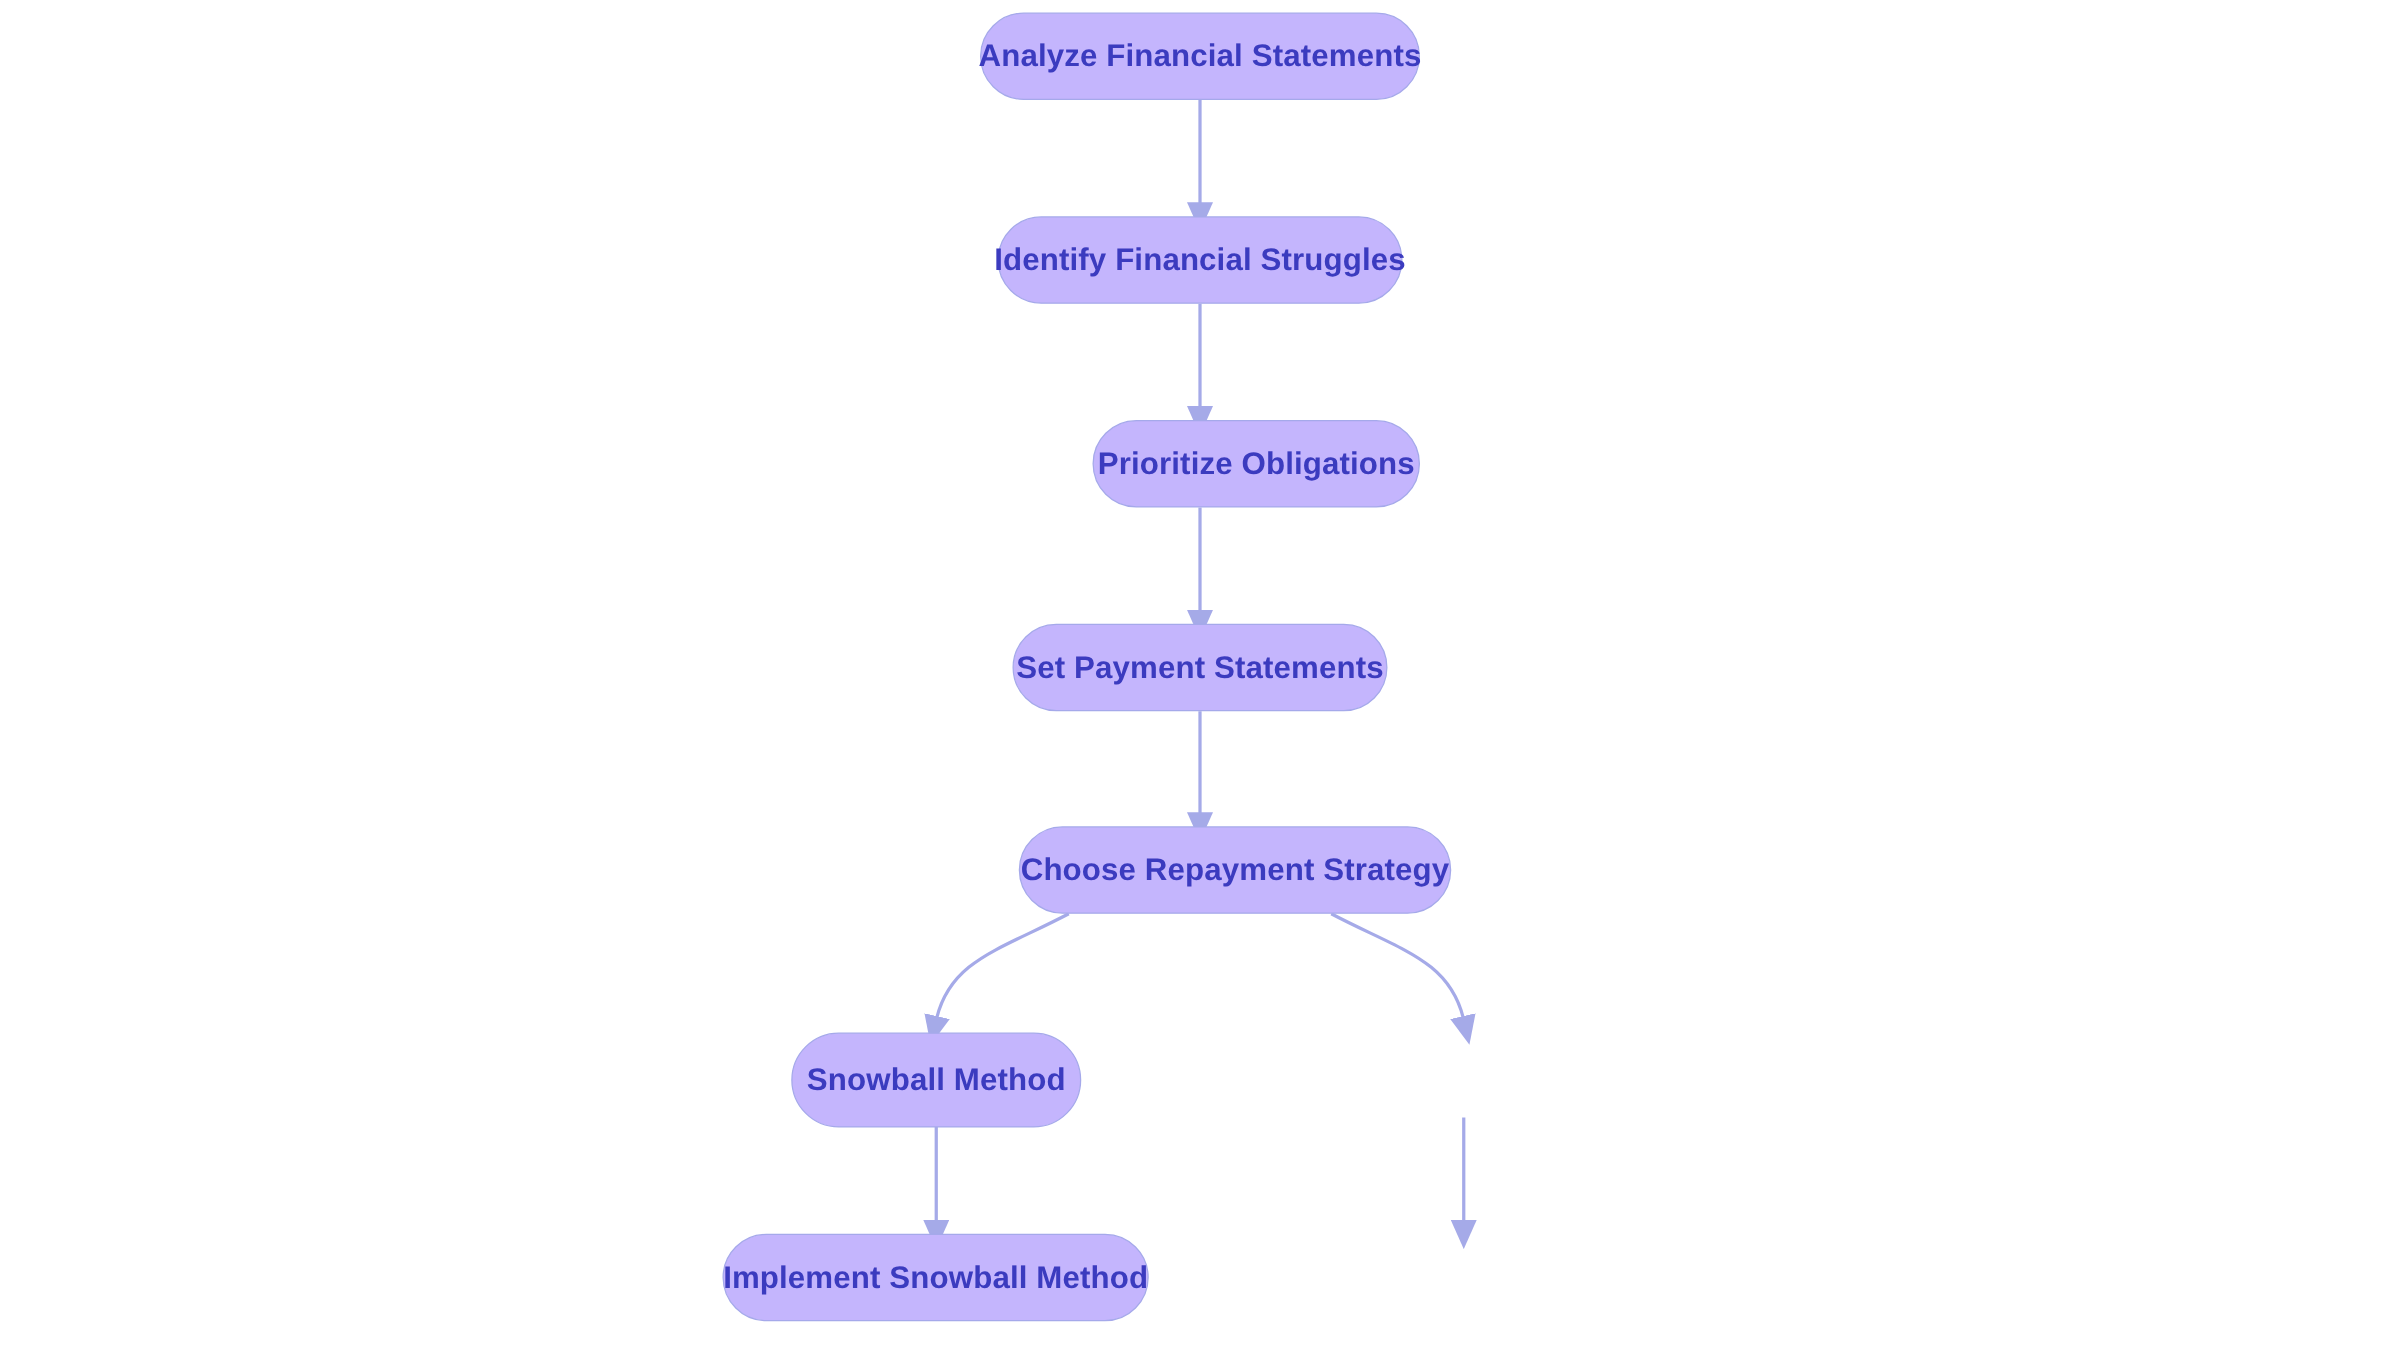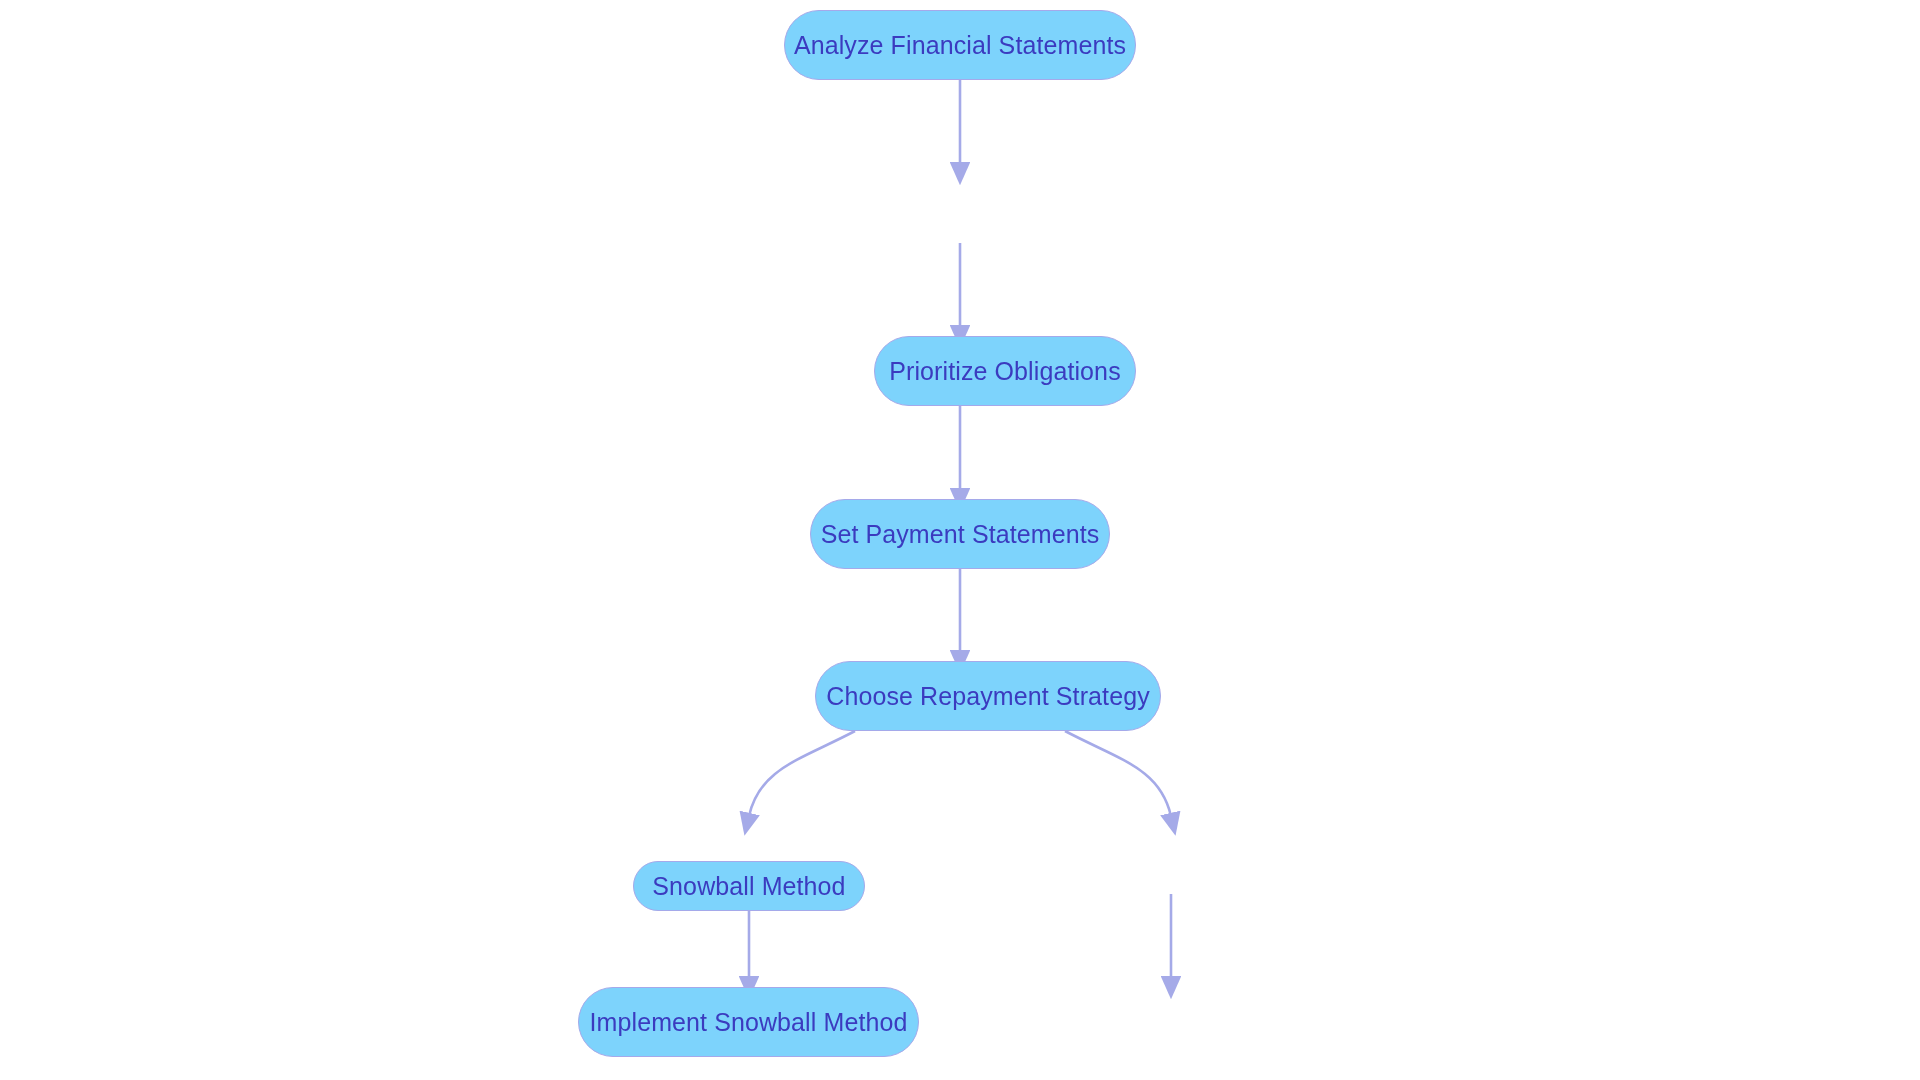--- a/index.html
+++ b/index.html
@@ -26,26 +26,26 @@
     width: 1920px;
     height: 1080px;
     pointer-events: none;
   }
   .node {
     position: absolute;
     box-sizing: border-box;
     display: flex;
     align-items: center;
     justify-content: center;
-    background: #7dd3fc;
+    background: #c4b5fd;
     border: 1.3px solid #a5a9ea;
     border-radius: 999px;
     color: #3b3bbf;
     font-size: 25px;
-    font-weight: 400;
+    font-weight: 700;
     letter-spacing: 0.1px;
     white-space: nowrap;
     font-family: "Liberation Sans", sans-serif;
   }
   .node-label {
     color: #3b3bbf;
     font-size: 25px;
     line-height: 1;
     font-family: "Liberation Sans", sans-serif;
   }
@@ -76,34 +76,37 @@
 
     <line x1="749" y1="894" x2="749" y2="979" stroke="#a5aae8" stroke-width="2.6" marker-end="url(#arrowhead)"></line>
 
     <line x1="1171" y1="894" x2="1171" y2="979" stroke="#a5aae8" stroke-width="2.6" marker-end="url(#arrowhead)"></line>
   </svg>
 
   <div class="node" style="left:784px; top:10px; width:352px; height:70px;">
     <span class="node-label">Analyze Financial Statements</span>
   </div>
 
+  <div class="node" style="left:798px; top:173px; width:324px; height:70px;">
+    <span class="node-label">Identify Financial Struggles</span>
+  </div>
 
   <div class="node" style="left:874px; top:336px; width:262px; height:70px;">
     <span class="node-label">Prioritize Obligations</span>
   </div>
 
   <div class="node" style="left:810px; top:499px; width:300px; height:70px;">
     <span class="node-label">Set Payment Statements</span>
   </div>
 
   <div class="node" style="left:815px; top:661px; width:346px; height:70px;">
     <span class="node-label">Choose Repayment Strategy</span>
   </div>
 
-  <div class="node" style="left:633px; top:861px; width:232px; height:50px;">
+  <div class="node" style="left:633px; top:826px; width:232px; height:76px;">
     <span class="node-label">Snowball Method</span>
   </div>
 
 
   <div class="node" style="left:578px; top:987px; width:341px; height:70px;">
     <span class="node-label">Implement Snowball Method</span>
   </div>
 
 
 </div>

